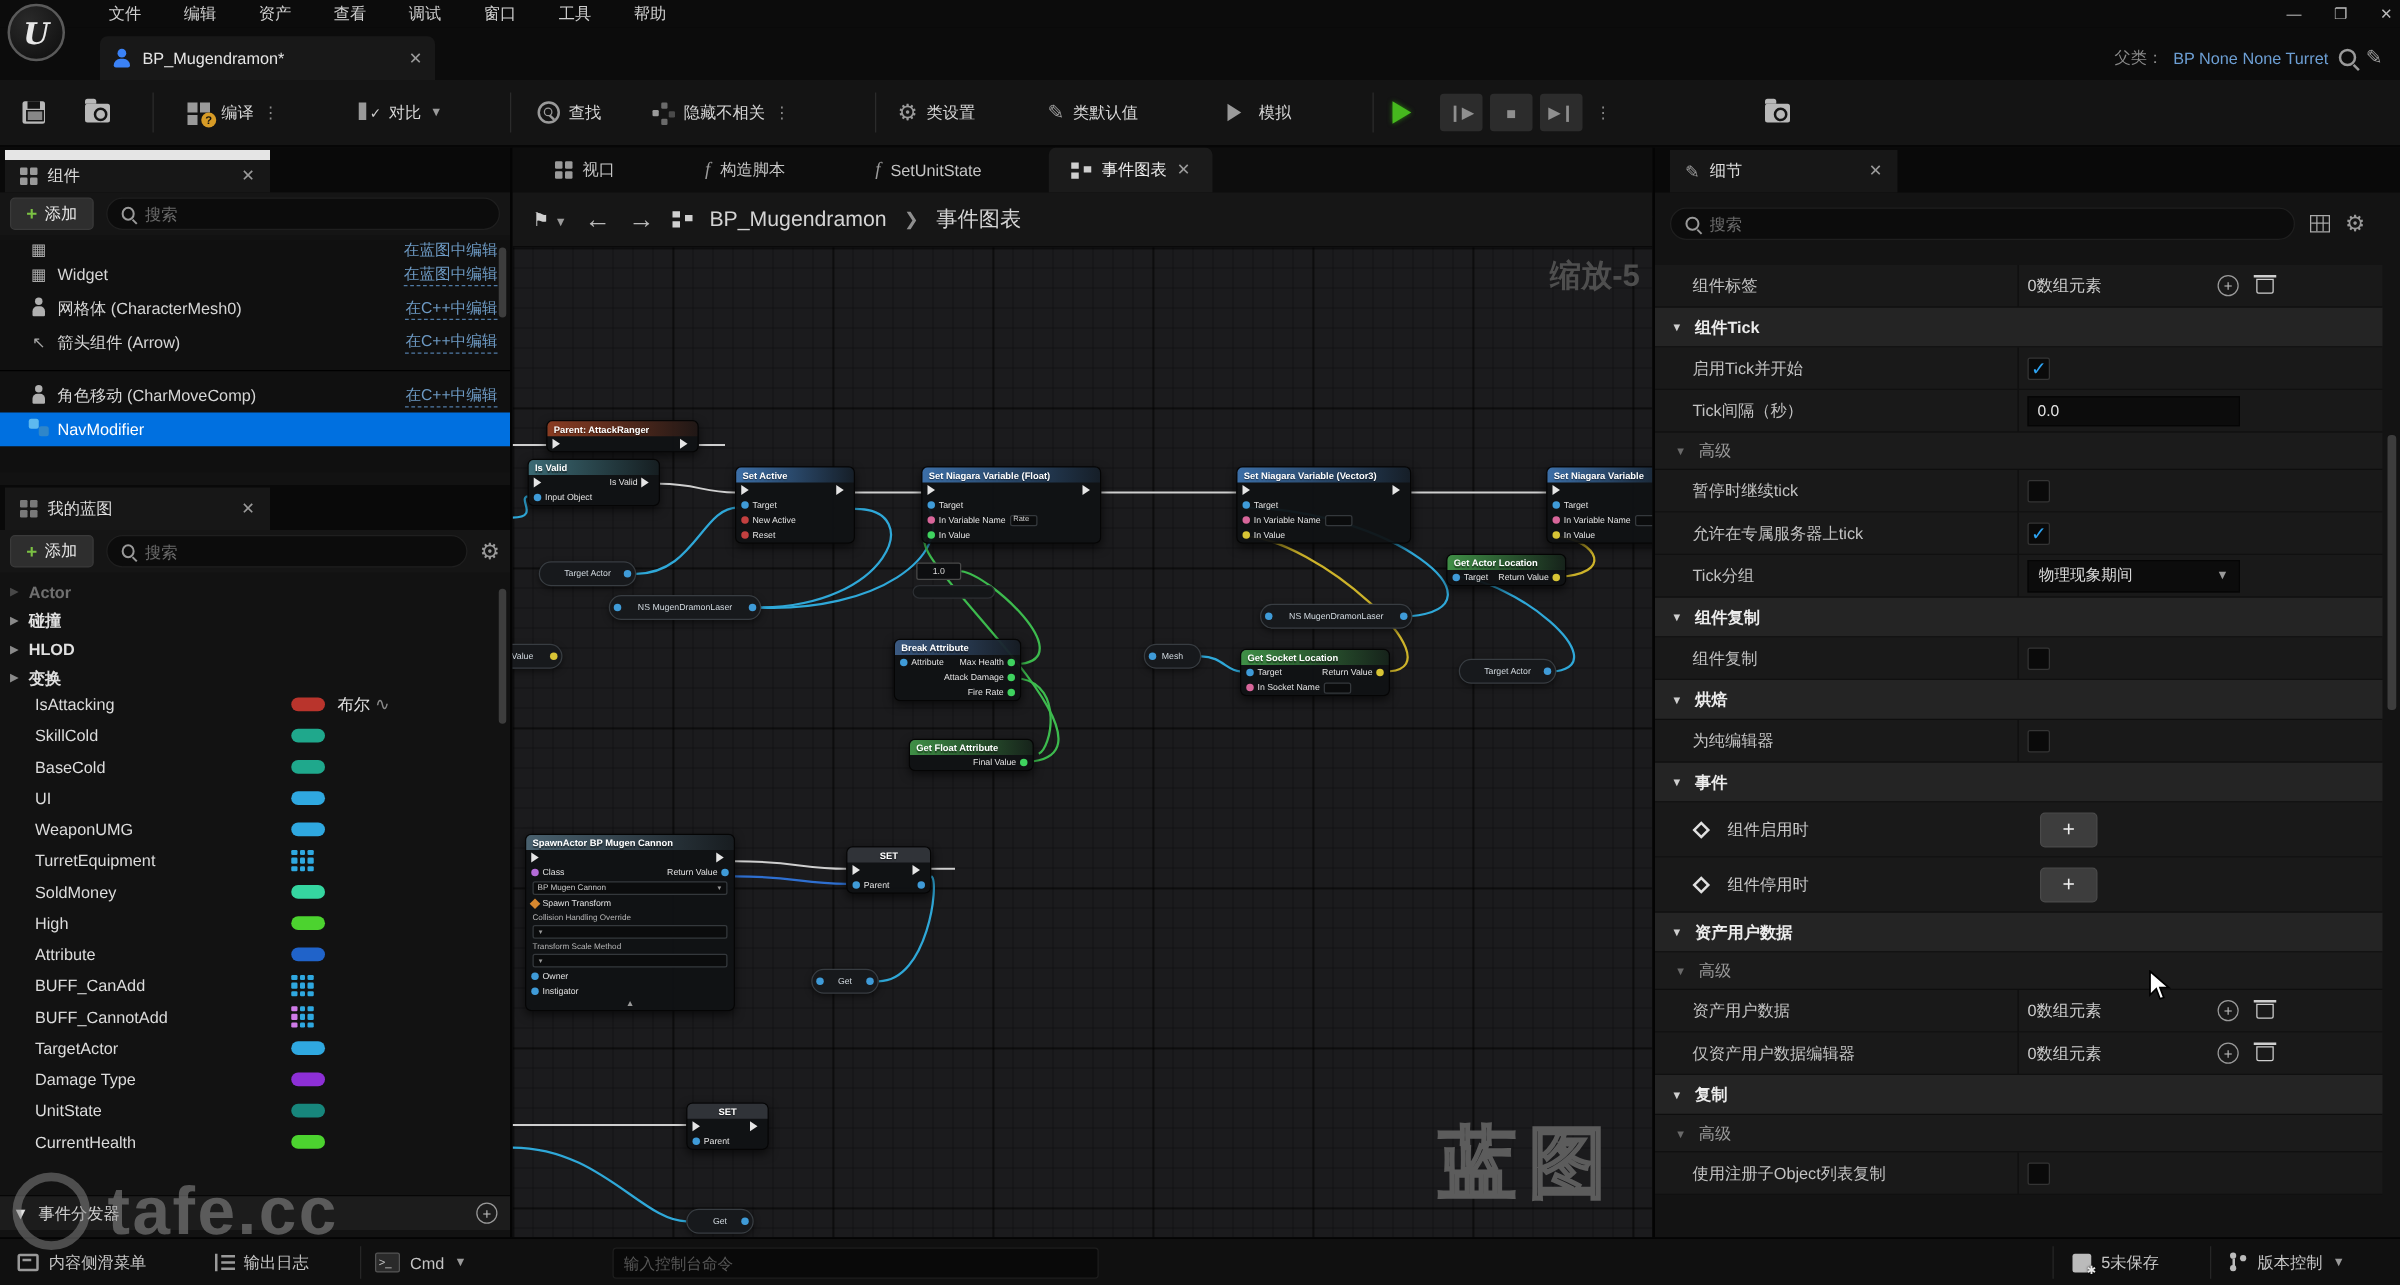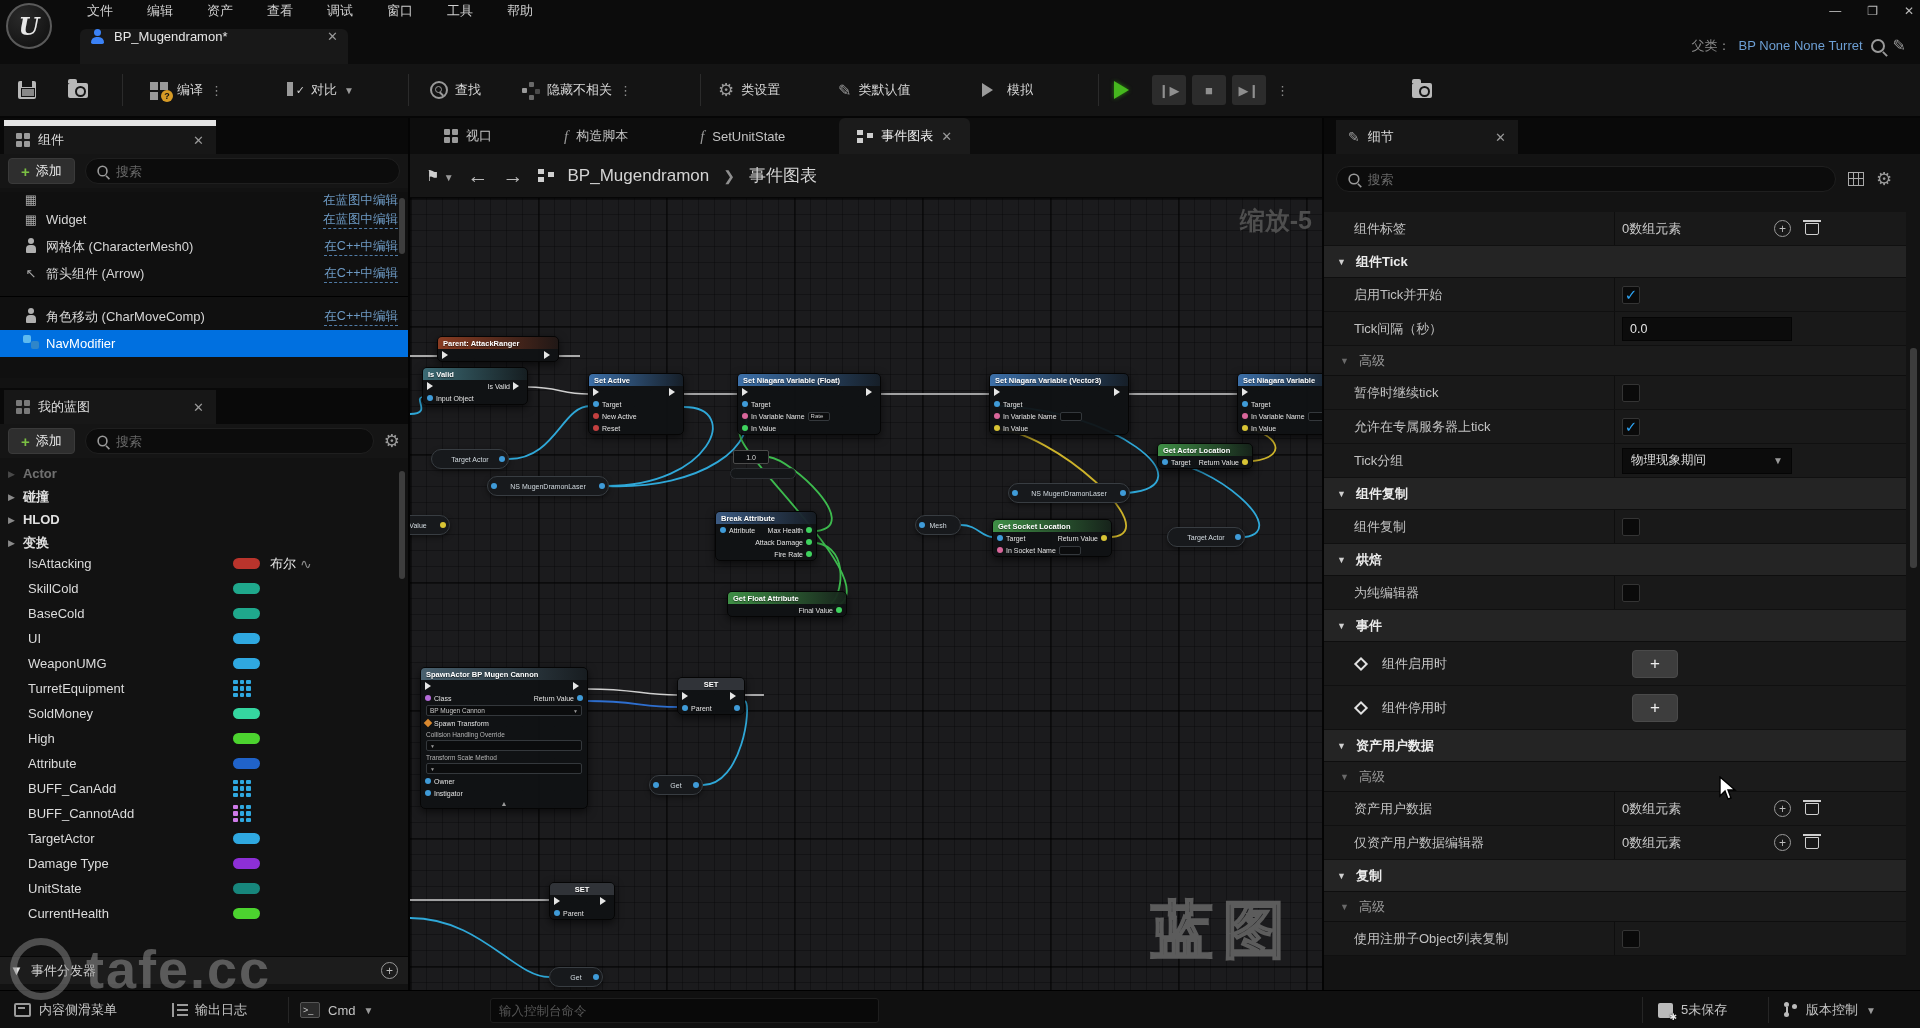--- a/index.html
+++ b/index.html
@@ -10,21 +10,21 @@
   #ue-logo { position:absolute; left:6px; top:3px; width:46px; height:46px; border-radius:50%;
     background:radial-gradient(circle at 35% 30%, #2a2a2a, #0d0d0d); border:2px solid #5a5a5a;
     z-index:40; color:#e8e8e8; font-family:"DejaVu Serif","Liberation Serif",serif; font-style:italic;
     font-weight:bold; font-size:24px; display:flex; align-items:center; justify-content:center; }
   #menu { position:absolute; left:70px; top:0; height:22px; display:flex; align-items:center; }
   #menu span { padding:0 17px; font-size:13px; color:#cfcfcf; cursor:default; }
   #win-btns { position:absolute; right:6px; top:0; height:22px; display:flex; align-items:center; gap:26px; color:#bbb; font-size:12px; }
   
   #asset-row { position:absolute; left:0; top:22px; width:1920px; height:42px; background:#0c0c0c; }
   #asset-tab { position:absolute; left:80px; top:7px; width:268px; height:35px; background:#181818;
-    border-radius:6px 6px 0 0; display:flex; align-items:flex-start; padding:0 10px; gap:9px; }
+    border-radius:6px 6px 0 0; display:flex; align-items:center; padding:0 10px; gap:9px; }
   .person-icon { width:15px; height:15px; position:relative; }
   .person-icon::before { content:""; position:absolute; left:4px; top:0; width:7px; height:7px; border-radius:50%; background:#3b82f6; }
   .person-icon::after { content:""; position:absolute; left:1px; top:8px; width:13px; height:7px; border-radius:6px 6px 2px 2px; background:#3b82f6; }
   #asset-tab .title { font-size:13px; color:#e6e6e6; flex:1; }
   .x-btn { color:#9a9a9a; font-size:13px; }
   #parent-class { position:absolute; right:14px; top:14px; display:flex; align-items:center; gap:8px; font-size:13px; }
   #parent-class .lbl { color:#8a8a8a; }
   #parent-class .lnk { color:#6d9fd4; }
   
   #toolbar { position:absolute; left:0; top:64px; width:1920px; height:54px; background:#141414; border-bottom:2px solid #060606; }
@@ -54,21 +54,21 @@
   .gear-icon { color:#9a9a9a; font-size:18px; line-height:1; }
   .pencil-icon { color:#9a9a9a; font-size:16px; }
   .play-sm { width:0; height:0; border:7px solid transparent; border-left:11px solid #9a9a9a; }
   .play-green { width:0; height:0; border:9px solid transparent; border-left:15px solid #46b81e; filter:drop-shadow(0 0 2px #2a7a10); }
   .ctl-btn { width:34px; height:30px; background:#2c2c2c; border-radius:3px; display:flex; align-items:center; justify-content:center; }
   .ctl-glyph { color:#8f8f8f; font-size:13px; }
   #debug-dd { position:absolute; left:1218px; top:80px; width:174px; height:30px; background:#0a0a0a; border:1px solid #262626; border-radius:4px; display:flex; align-items:center; padding:0 9px; font-size:13px; color:#d0d0d0; justify-content:space-between; }
   
   .panel-tabstrip { position:absolute; left:0; top:0; width:100%; height:36px; background:#090909; }
   .ptab { position:absolute; top:2px; height:34px; background:#171717; display:flex; align-items:center; gap:8px; padding:0 12px; font-size:13px; color:#dedede; }
-  .ptab.blue-top { border-top:6px solid #e5e5e5; }
+  .ptab.blue-top { border-top:8px solid #e5e5e5; }
   .search-pill { background:#0c0c0c; border:1px solid #1f1f1f; border-radius:13px; height:26px; display:flex; align-items:center; padding:0 10px; gap:7px; }
   .search-pill input { background:transparent; border:none; outline:none; color:#cfcfcf; font-size:13px; width:100%; font-family:inherit; }
   .search-pill input::placeholder { color:#6a6a6a; }
   .add-btn { background:#2e2e2e; border:1px solid #3a3a3a; border-radius:4px; height:26px; display:flex; align-items:center; gap:6px; padding:0 12px; font-size:13px; color:#e8e8e8; }
   .add-plus { color:#7bc143; font-size:15px; font-weight:bold; }
   
   #left-panel { position:absolute; left:0; top:118px; width:410px; height:872px; background:#121212; border-right:2px solid #040404; }
   #comp-toolbar { position:absolute; left:0; top:36px; width:100%; height:34px; background:#151515; display:flex; align-items:center; padding:0 8px; gap:10px; }
   #comp-list { position:absolute; left:0; top:74px; width:100%; height:186px; background:#101010; overflow:hidden; }
   .comp-row { height:27px; display:flex; align-items:center; padding:0 10px 0 46px; position:relative; font-size:13px; color:#d6d6d6; }
@@ -693,21 +693,21 @@
               <span class="pname">Attack Damage</span>
             </span>
           </div>
           <div class="grow">
             <span class="gpin r">
               <span class="pdot" style="background: rgb(63, 211, 95);"></span>
               <span class="pname">Fire Rate</span>
             </span>
           </div>
         </div>
-        <div class="gnode" style="left: 317px; top: 393px; width: 120px;">
+        <div class="gnode" style="left: 317px; top: 393px; width: 100px;">
           <div class="ghead" style="background: linear-gradient(90deg, rgb(63, 143, 70) 0%, rgba(63, 143, 70, 0.133) 100%);">Get Float Attribute</div>
           <div class="grow">
             <span class="gpin r">
               <span class="pdot" style="background: rgb(63, 211, 95);"></span>
               <span class="pname">Final Value</span>
             </span>
           </div>
         </div>
         <div class="gpill" style="left: 505px; top: 317px; min-width: 46px;">
           <span>Mesh</span>

